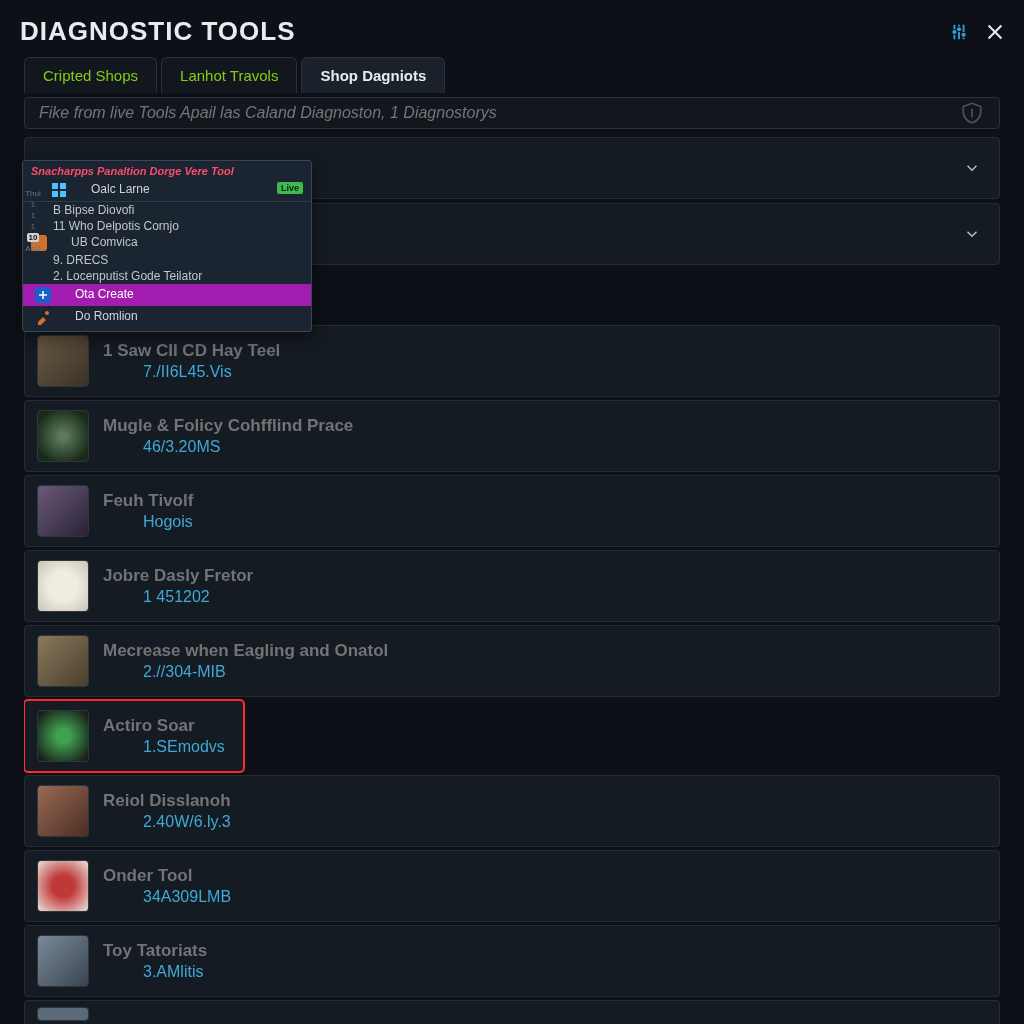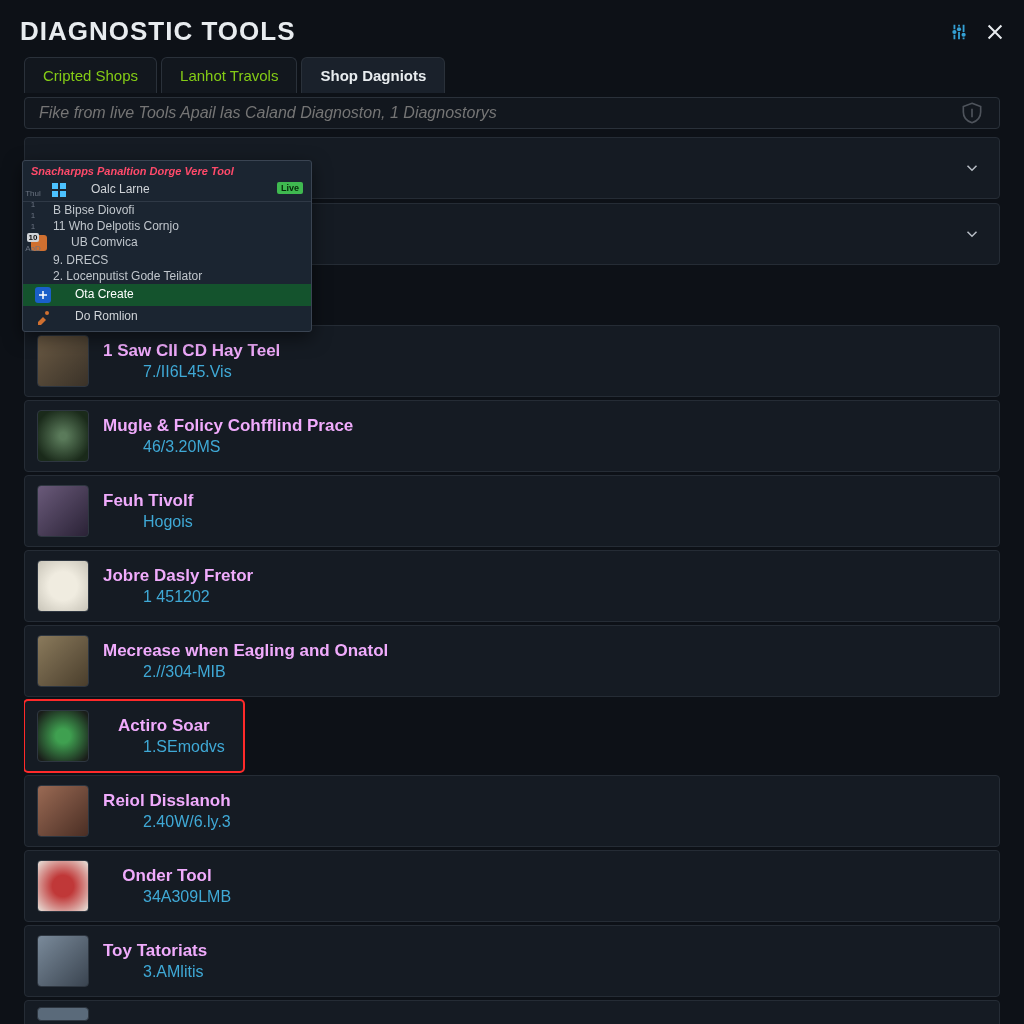--- a/index.html
+++ b/index.html
@@ -119,21 +119,21 @@
     width: 220px;
   }
   .thumb {
     width: 52px;
     height: 52px;
     border-radius: 4px;
     border: 1px solid #2e3640;
     flex-shrink: 0;
   }
   .item-text { display: flex; flex-direction: column; gap: 2px; }
-  .item-title { font-size: 17px; font-weight: 600; color: #f0abfc; text-align: center; }
+  .item-title { font-size: 17px; font-weight: 600; color: #737373; }
   .item-sub { font-size: 16px; color: #3fa9d6; margin-left: 40px; }
 
   
   .popover {
     position: absolute;
     top: 160px;
     left: 22px;
     width: 290px;
     background: #1b2531;
     border: 1px solid #3a4452;
@@ -151,21 +151,21 @@
     white-space: nowrap;
     overflow: hidden;
   }
   .pop-row {
     display: flex;
     align-items: flex-start;
     gap: 24px;
     padding: 3px 8px;
   }
   .pop-row.sub { padding: 1px 8px 1px 30px; font-size: 12px; color: #c0c6cc;}
-  .pop-row.sel { background: #14532d; color: #fff; }
+  .pop-row.sel { background: #a21caf; color: #fff; }
   .pop-row.border-top { border-top: 1px solid #2f3946; }
   .pop-icon { width: 16px; height: 16px; flex-shrink:0;}
   .badge {
     margin-left: auto;
     background: #3fb950;
     color: #062b0a;
     font-size: 9px;
     font-weight: 700;
     padding: 1px 4px;
     border-radius: 2px;

